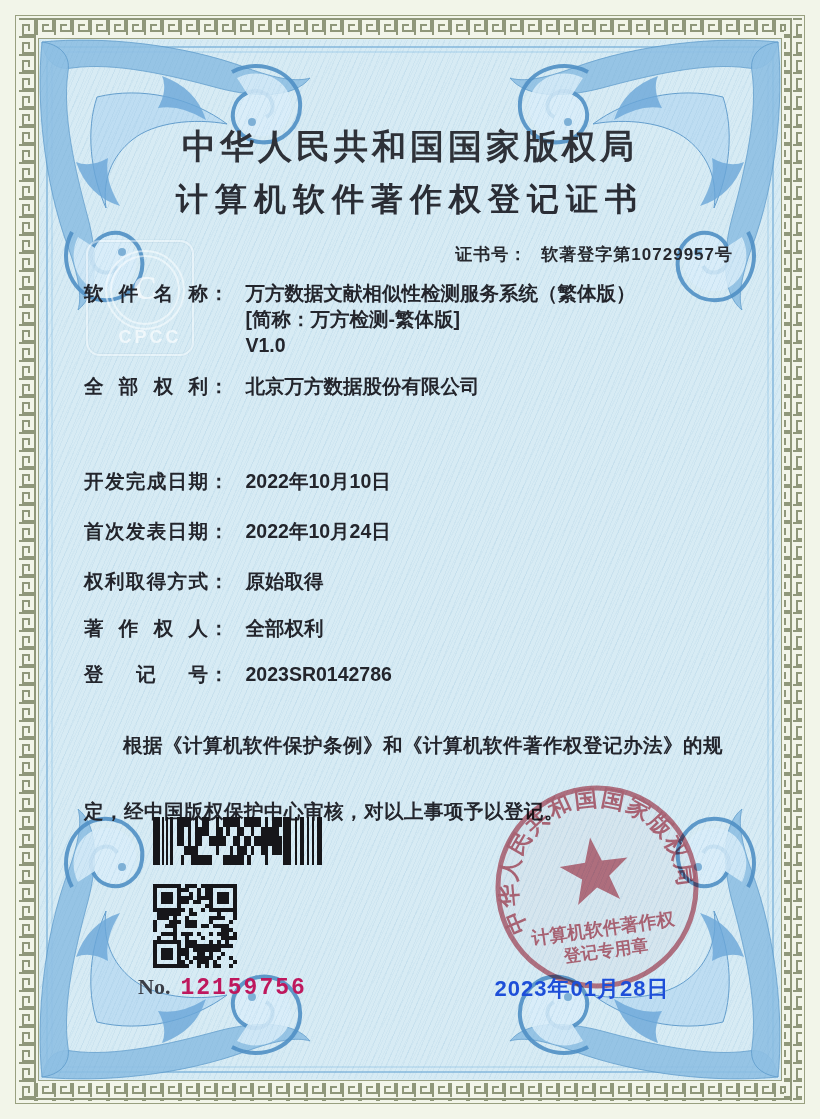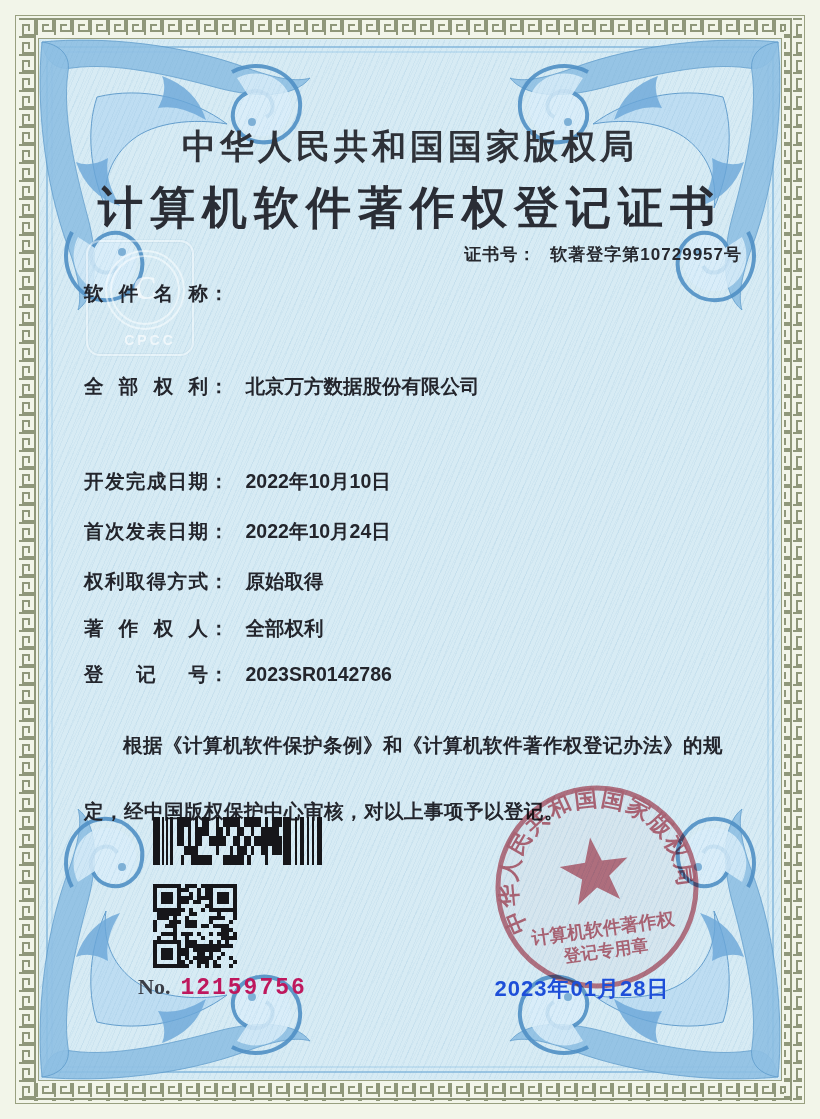--- a/index.html
+++ b/index.html
@@ -19,24 +19,24 @@
   .abs{position:absolute;}
 
   .authority{
     left:0;right:0;top:124px;text-align:center;
     font-family:"Liberation Serif","DejaVu Serif",serif;
     font-size:34px;font-weight:700;letter-spacing:4px;color:#2e3138;
   }
   .cert-title{
     left:0;right:0;top:178px;text-align:center;
     font-family:"Liberation Serif","DejaVu Serif",serif;
-    font-size:45px;font-weight:700;letter-spacing:7px;color:#2a2d35;
+    font-size:32px;font-weight:700;letter-spacing:7px;color:#2a2d35;
   }
   .cert-no-line{
-    right:78px;top:243px;font-size:17px;font-weight:700;color:#26282e;letter-spacing:1px;
+    right:87px;top:243px;font-size:17px;font-weight:700;color:#26282e;letter-spacing:1px;
   }
   .cert-no-line .gap{display:inline-block;width:14px;}
 
   .field-row{position:absolute;left:84px;display:flex;align-items:flex-start;
     font-size:19.5px;font-weight:700;color:#23252c;}
   .field-row .lbl{display:inline-block;width:124px;text-align:justify;text-align-last:justify;}
   .field-row .colon{display:inline-block;margin-left:1px;}
   .field-row .val{margin-left:17px;line-height:26px;white-space:pre-line;}
   .field-row .val .vline{display:block;}
 
@@ -54,21 +54,21 @@
   }
   .watermark .wm-circle{
     position:absolute;left:17px;top:8px;width:66px;height:66px;border-radius:50%;
     border:7px double rgba(250,253,255,0.65);
     color:rgba(252,254,255,0.8);
     font-family:"Liberation Serif","DejaVu Serif",serif;
     font-size:34px;font-weight:700;text-align:center;line-height:62px;
   }
   .watermark .wm-text{
     position:absolute;left:0;right:0;bottom:6px;text-align:center;
-    color:rgba(252,254,255,0.8);font-size:14px;letter-spacing:3px;font-weight:700;padding-left:20px;
+    color:rgba(252,254,255,0.8);font-size:18px;letter-spacing:3px;font-weight:700;padding-left:20px;
   }
 
   .barcode{left:153px;top:815px;}
   .qrcode{left:153px;top:884px;}
 
   .serial{left:138px;top:974px;font-size:22px;color:#3a3d46;
     font-family:"Liberation Serif","DejaVu Serif",serif;font-weight:600;}
   .serial .num{color:#be185d;font-family:"Liberation Mono","DejaVu Sans Mono",monospace;
     font-weight:700;letter-spacing:2px;margin-left:10px;font-size:23px;}
 
@@ -133,20 +133,21 @@
 
   <div class="abs authority">中华人民共和国国家版权局</div>
   <div class="abs cert-title">计算机软件著作权登记证书</div>
   <div class="abs cert-no-line">
     <span>证书号：</span><span class="gap"></span><span>软著登字第10729957号</span>
   </div>
 
   <div class="field-row" style="top:280px;">
     <span class="lbl">软件名称</span>
       <span class="colon">：</span>
+    <span class="val"><span class="vline">万方数据文献相似性检测服务系统（繁体版）</span><span class="vline">[简称：万方检测-繁体版]</span><span class="vline">V1.0</span></span>
   </div>
 
   <div class="field-row" style="top:373px;">
     <span class="lbl">全部权利</span>
       <span class="colon">：</span>
     <span class="val">北京万方数据股份有限公司</span>
   </div>
 
   <div class="field-row" style="top:468px;">
     <span class="lbl">开发完成日期</span>

